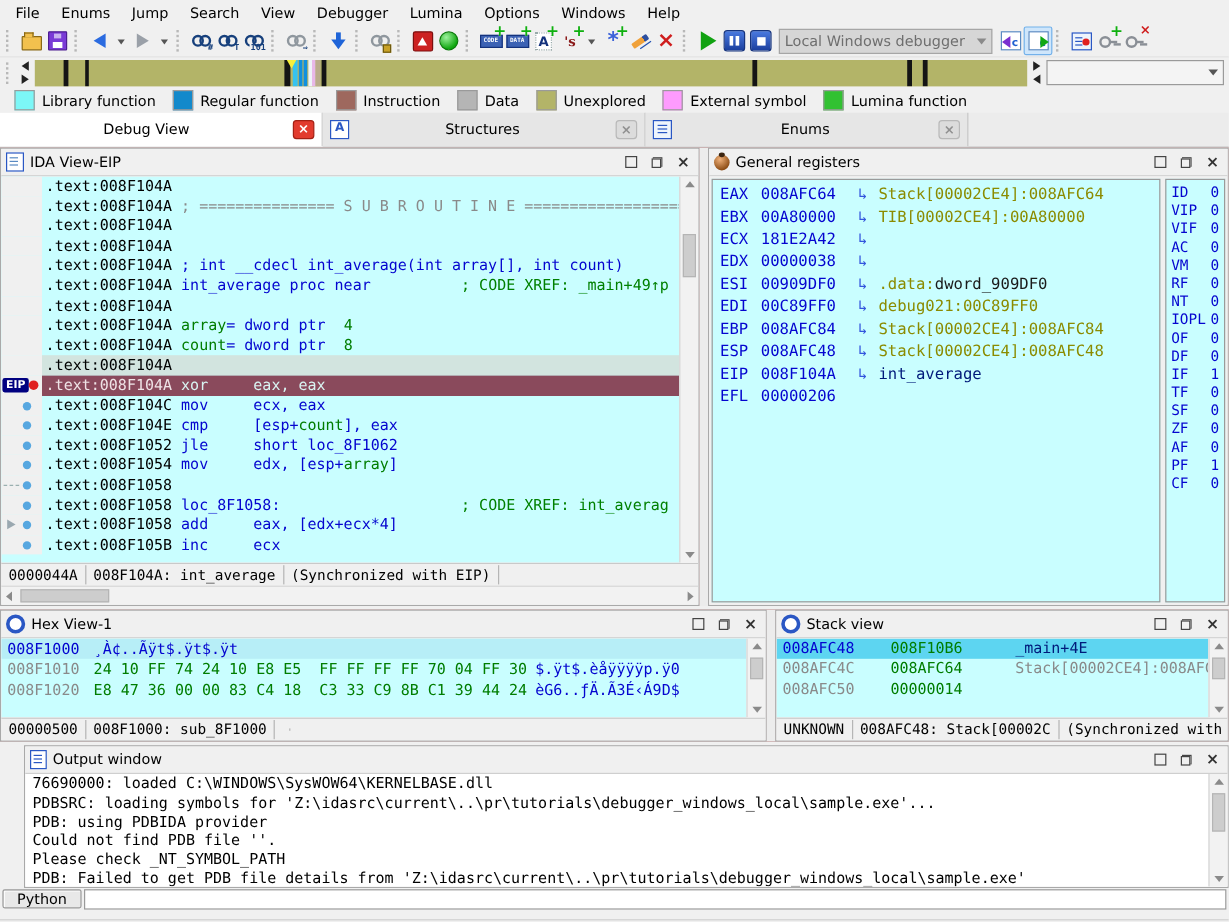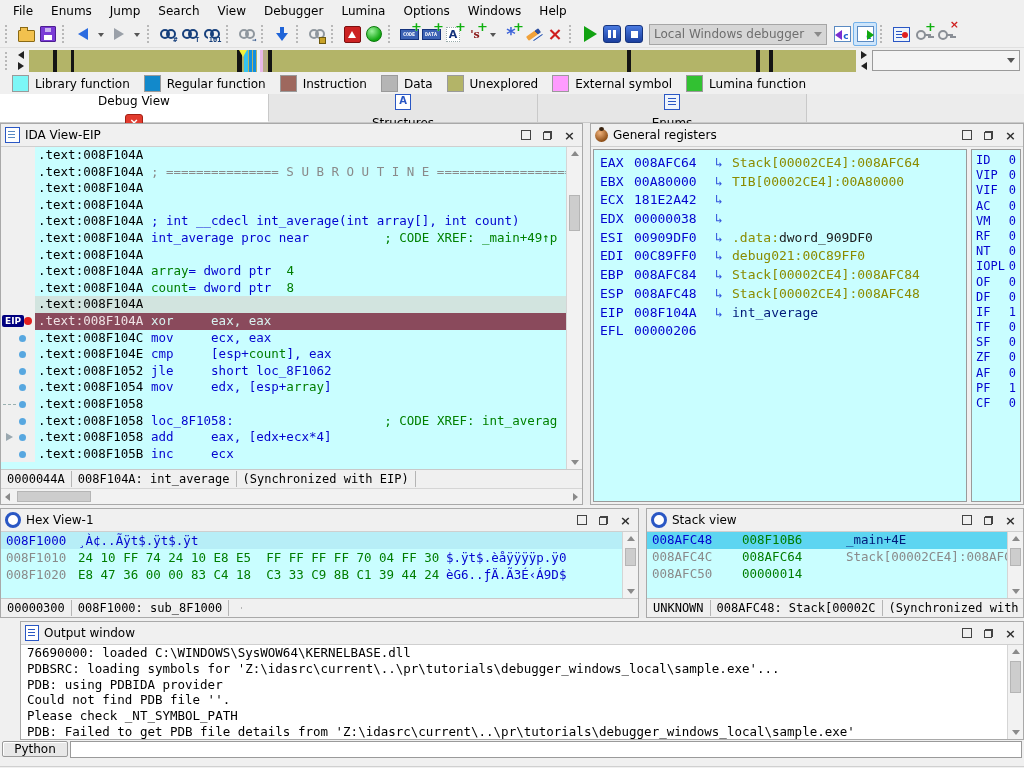--- a/index.html
+++ b/index.html
@@ -75,21 +75,21 @@
   .navcombo{width:138px;height:19px;background:#f4f4f4;border:1px solid #9a9a9a;display:flex;align-items:center;justify-content:flex-end;padding:0 4px;margin:0 4px 0 2px;flex:none;}
   .navcombo .carr{width:0;height:0;border:4px solid transparent;border-top:5px solid #555;margin-top:4px;}
 
   
   .legend{height:21px;flex:none;display:flex;align-items:center;gap:14px;background:#f0f0f0;padding-left:12px;}
   .litem{display:flex;align-items:center;gap:6px;}
   .sw{width:15px;height:15px;border:1px solid #9a9a9a;flex:none;}
 
   
   .tabbar{height:28px;flex:none;display:flex;background:#ececec;border-bottom:1px solid #c9c9c9;align-items:stretch;}
-  .tab{width:256px;display:flex;align-items:center;padding:0 6px;border-right:1px solid #c9c9c9;background:#e6e6e6;gap:6px;flex-direction:column;}
+  .tab{width:256px;display:flex;align-items:center;padding:0 6px;border-right:1px solid #c9c9c9;background:#e6e6e6;gap:6px;}
   .tab.active{background:#fff;border-bottom:1px solid #fff;}
   .tab .tlabel{flex:1;text-align:center;}
   .tclose{width:16px;height:14px;border-radius:3px;display:flex;align-items:center;justify-content:center;font:bold 11px/11px "DejaVu Sans",sans-serif;flex:none;}
   .tclose.red{background:#e23b2e;border:1px solid #a32014;color:#fff;}
   .tclose.gray{background:#dcdcdc;border:1px solid #b8b8b8;color:#909090;}
   .tico-a{width:14px;height:14px;border:1px solid #2a57c4;background:#fff;color:#2a57c4;font:bold 10px/12px "DejaVu Sans",sans-serif;text-align:center;flex:none;}
   .tico-list{width:14px;height:14px;border:1px solid #2a57c4;background:#eef4fc;position:relative;flex:none;}
   .tico-list::before{content:"";position:absolute;left:3px;top:3px;width:8px;height:1px;background:#2a57c4;box-shadow:0 3px 0 #2a57c4,0 6px 0 #2a57c4;}
 
   
@@ -681,21 +681,21 @@
             <div class="hxrow"><span class="hxaddr gray">008F1010</span><span class="hxbytes">24 10 FF 74 24 10 E8 E5  FF FF FF FF 70 04 FF 30</span><span class="hxascii">$.ÿt$.èåÿÿÿÿp.ÿ0</span></div>
             <div class="hxrow"><span class="hxaddr gray">008F1020</span><span class="hxbytes">E8 47 36 00 00 83 C4 18  C3 33 C9 8B C1 39 44 24</span><span class="hxascii">èG6..ƒÄ.Ã3É‹Á9D$</span></div>
           </div>
         <div class="vscroll">
           <span class="sarr up"></span>
           <span class="sarr down"></span>
           <span class="vthumb" style="top:16px;height:16px;"></span>
         </div>
       </div>
       <div class="pstatus" id="hex-status">
-          <span class="scell">00000300</span>
+          <span class="scell">00000500</span>
           <span class="scell">008F1000: sub_8F1000</span>
           <span class="scell"></span>
         </div>
     </div>
     <div class="split-v"></div>
     <div class="panel stack-panel">
       <div class="ptitle">
         <span class="pico-ring"></span>
         <span class="ttext">Stack view</span>
         <span class="wbtn">

